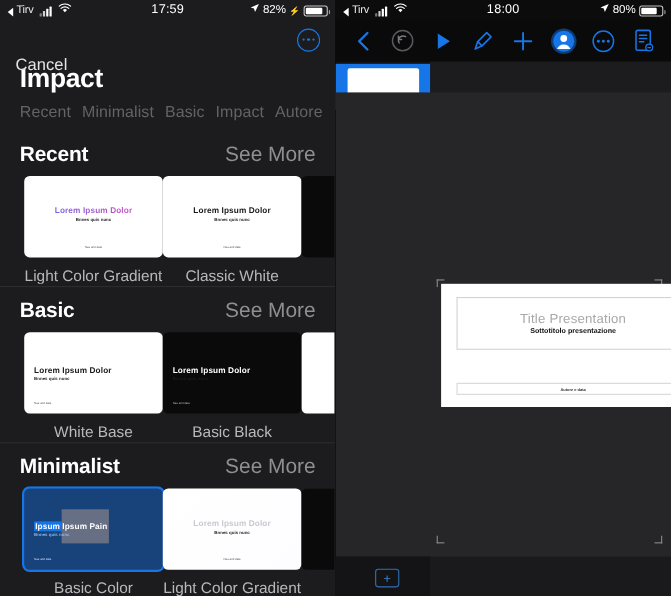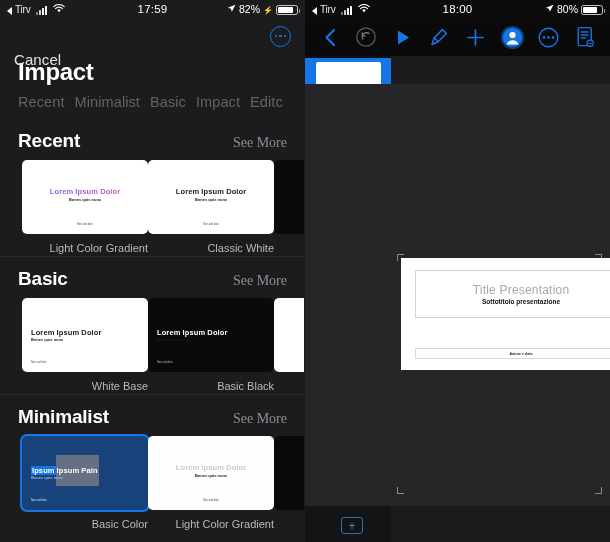--- a/index.html
+++ b/index.html
@@ -105,37 +105,37 @@
     height: 1px; background: #2c2c2e;
   }
   .section-head {
     display: flex; align-items: baseline;
     padding: 4px 18px 6px 18px;
   }
   .section-title {
     color: #fff; font-size: 19px; font-weight: 600; letter-spacing: -.2px;
   }
   .see-more {
-    margin-left: auto; color: #8e8e93; font-size: 14px; cursor: pointer; font-family: Liberation Serif, serif;
+    margin-left: auto; color: #8e8e93; font-size: 19px; cursor: pointer;
   }
   .card-row {
     display: flex; padding: 2px 0 2px 22px;
     overflow: hidden;
   }
   .card { width: 126px; flex: 0 0 126px; cursor: pointer; }
   .card.partial { flex: 0 0 30px; width: 30px; overflow: hidden; }
   .thumb {
     width: 126px; height: 74px; border-radius: 5px; overflow: hidden;
     position: relative; background: #fff;
     display: block;
   }
   .card.partial .thumb { width: 126px; }
   .card.selected .thumb { box-shadow: 0 0 0 2px #1676e8; }
   .card-label {
-    text-align: right; color: #b9b9bd; font-size: 11px;
+    text-align: center; color: #b9b9bd; font-size: 14px;
     margin-top: 8px; white-space: nowrap; overflow: hidden;
     text-overflow: clip;
   }
   .card.partial .card-label { text-align: left; }
 
   
   .tc { position: absolute; inset: 0; }
   .tc .t-title {
     position: absolute; left: 0; right: 0; top: 36%;
     text-align: center; font-size: 7.5px; font-weight: 700;
@@ -312,21 +312,21 @@
         </div>
     </div>
 
     <div class="page-title">Impact</div>
 
     <div class="cat-row">
       <span>Recent</span>
       <span>Minimalist</span>
       <span>Basic</span>
       <span>Impact</span>
-      <span>Editc</span>
+      <span>Autore</span>
     </div>
 
     <div class="sections">
 
       <div class="section">
         <div class="section-head">
           <div class="section-title">Recent</div>
           <div class="see-more">See More</div>
         </div>
         <div class="card-row">

